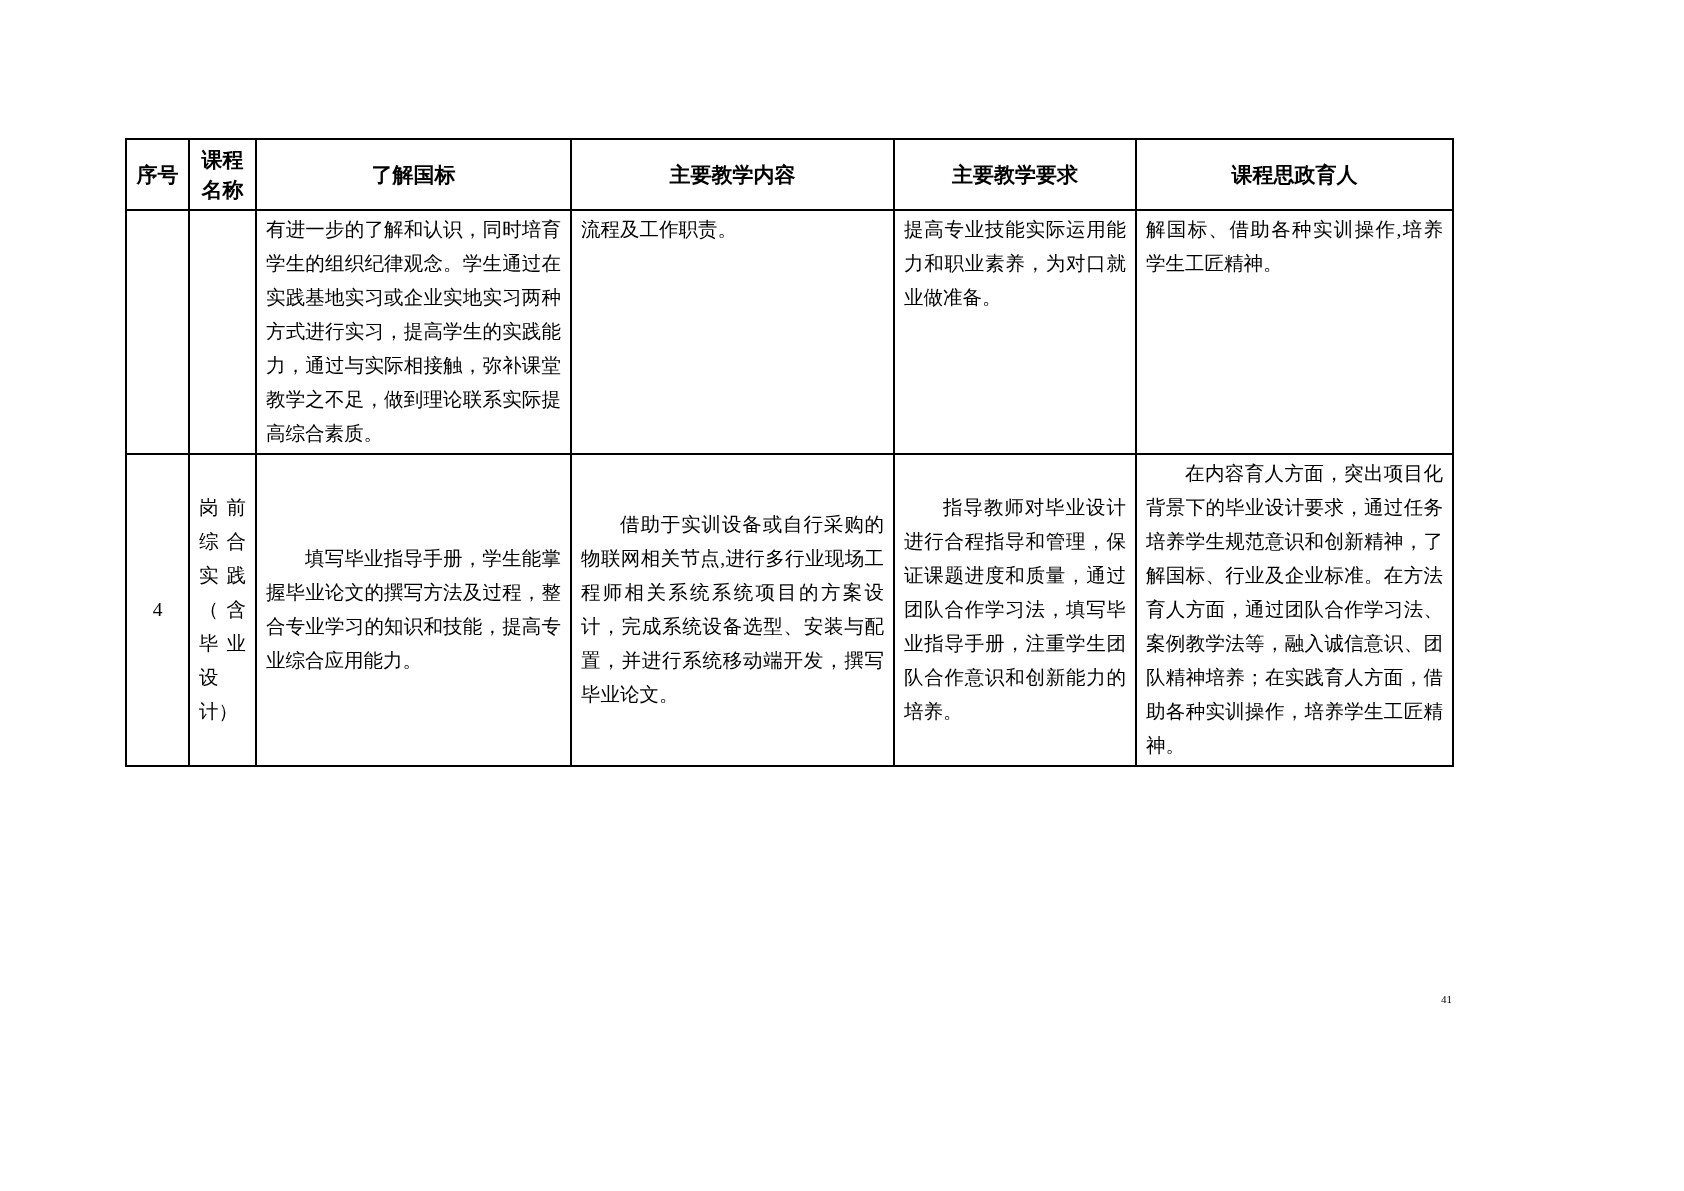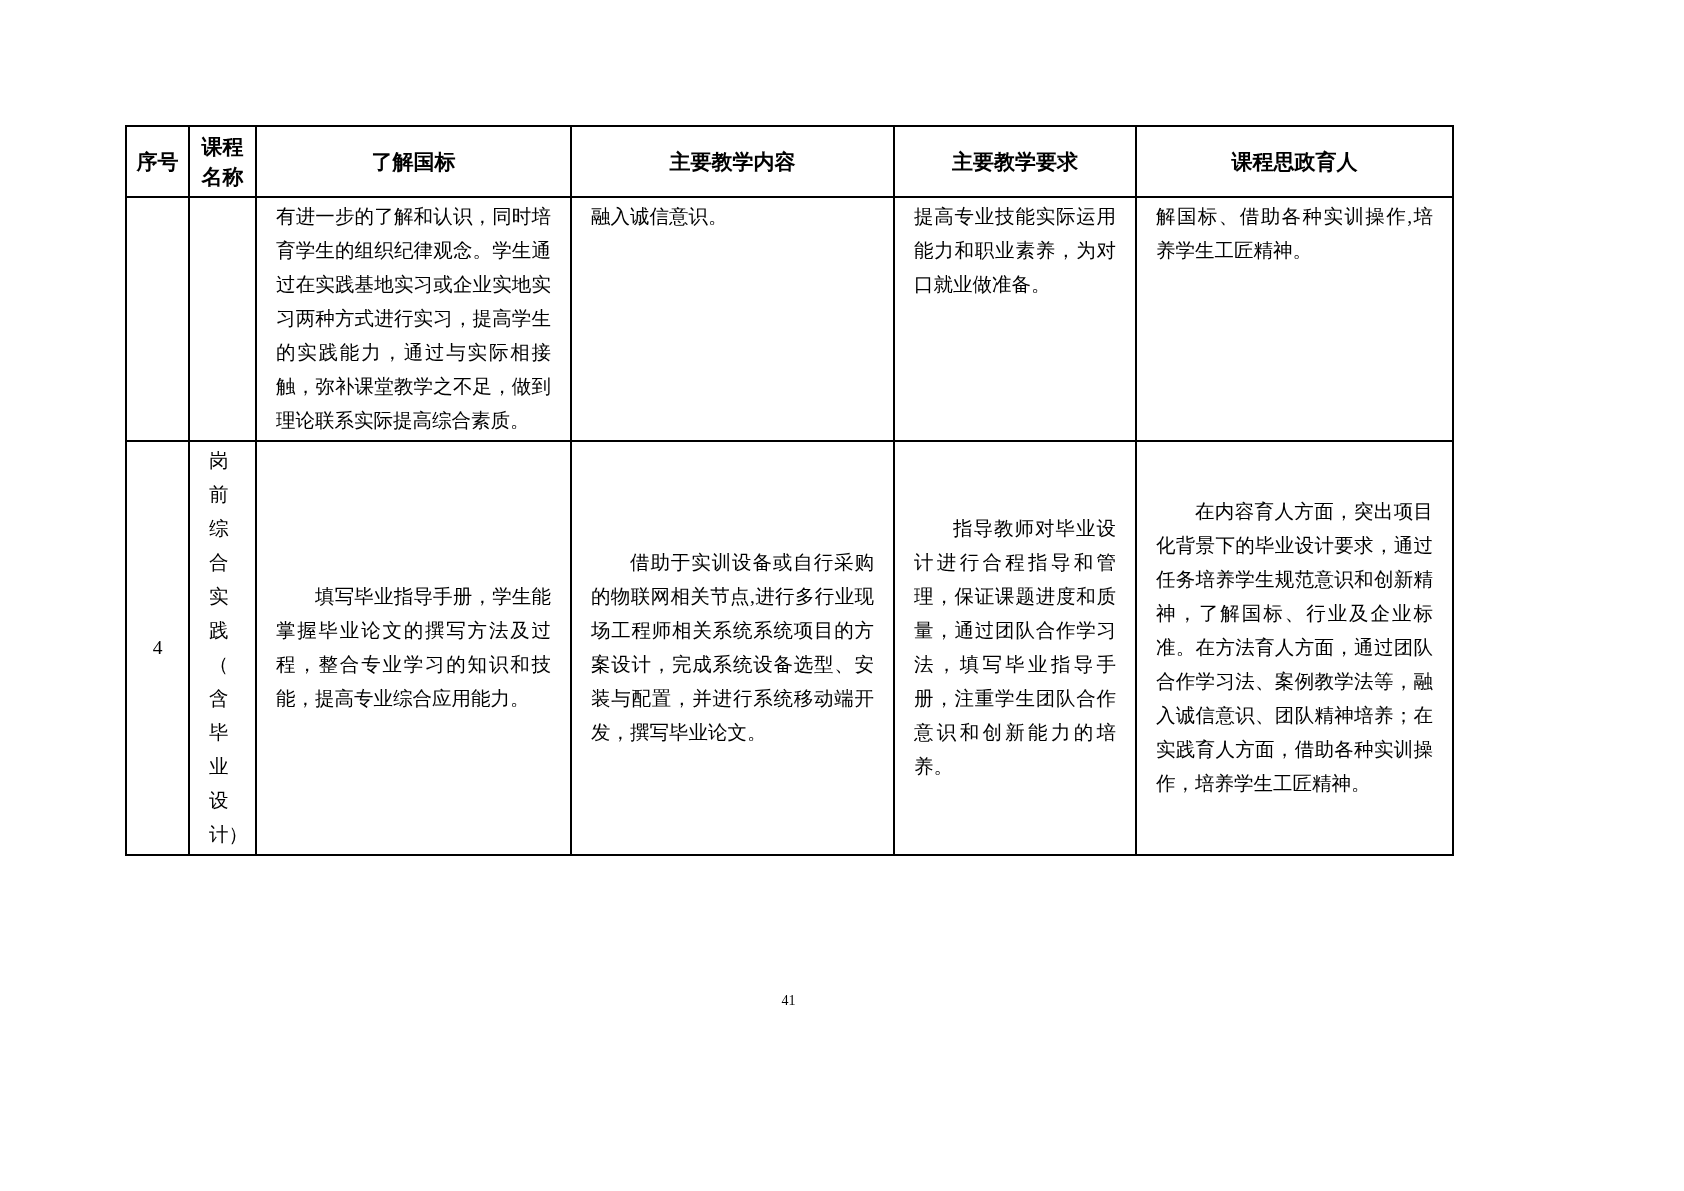--- a/index.html
+++ b/index.html
@@ -5,21 +5,21 @@
   * { box-sizing: border-box; margin: 0; padding: 0; }
   html, body { background: #ffffff; }
   body {
     width: 1684px; height: 1191px;
     position: relative;
     font-family: "Liberation Serif", "DejaVu Serif", serif;
     color: #000;
   }
   .doc-table {
     position: absolute;
-    left: 125px; top: 125px;
+    left: 125px; top: 138px;
     width: 1327px;
     border-collapse: collapse;
     table-layout: fixed;
     border-radius: 30px;
   }
   .doc-table th, .doc-table td {
     border: 2px solid #000;
     vertical-align: top;
     font-weight: normal;
   }
@@ -28,37 +28,37 @@
     font-size: 21px;
     line-height: 30px;
     text-align: center;
     vertical-align: middle;
     height: 71px;
     padding: 2px 4px;
   }
   .doc-table td {
     font-size: 19.5px;
     line-height: 34px;
-    padding: 2px 19px;
+    padding: 2px 9px;
   }
   tr.row-cont { height: 239px; }
   tr.row-main { height: 305px; }
   tr.row-main td { vertical-align: middle; }
   .cell-par { text-align: justify; }
   .cell-par.indent { text-indent: 2em; }
   .serial-cell { text-align: center; font-weight: bold; font-size: 20px; }
   .name-cell { padding: 2px 6px; }
   .name-line { text-align: justify; text-align-last: justify; line-height: 34px; }
   .name-line.last { text-align: left; text-align-last: left; }
   .page-footer {
     position: absolute;
     left: 125px; top: 993px;
     width: 1327px;
-    text-align: center;
-    font-size: 14px;
+    text-align: right;
+    font-size: 11px;
   }
 </style>
 </head>
 <body>
 
 <table class="doc-table">
   <colgroup>
     <col style="width:63px">
     <col style="width:67px">
     <col style="width:315px">
@@ -80,21 +80,21 @@
     </tr>
   </thead>
   <tbody>
     <tr class="row-cont">
       <td class="serial-cell"></td>
       <td class="name-cell"></td>
       <td>
         <div class="cell-par">有进一步的了解和认识，同时培育学生的组织纪律观念。学生通过在实践基地实习或企业实地实习两种方式进行实习，提高学生的实践能力，通过与实际相接触，弥补课堂教学之不足，做到理论联系实际提高综合素质。</div>
       </td>
       <td>
-        <div class="cell-par">融入诚信意识。</div>
+        <div class="cell-par">流程及工作职责。</div>
       </td>
       <td>
         <div class="cell-par">提高专业技能实际运用能力和职业素养，为对口就业做准备。</div>
       </td>
       <td>
         <div class="cell-par">解国标、借助各种实训操作,培养学生工匠精神。</div>
       </td>
     </tr>
     <tr class="row-main">
       <td class="serial-cell">4</td>

